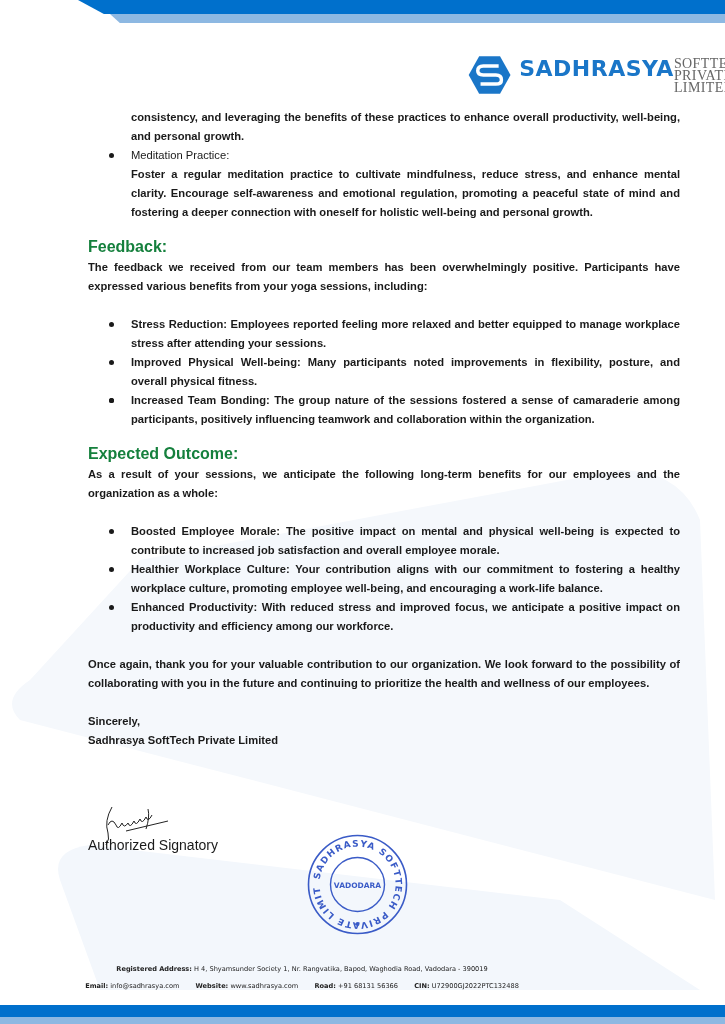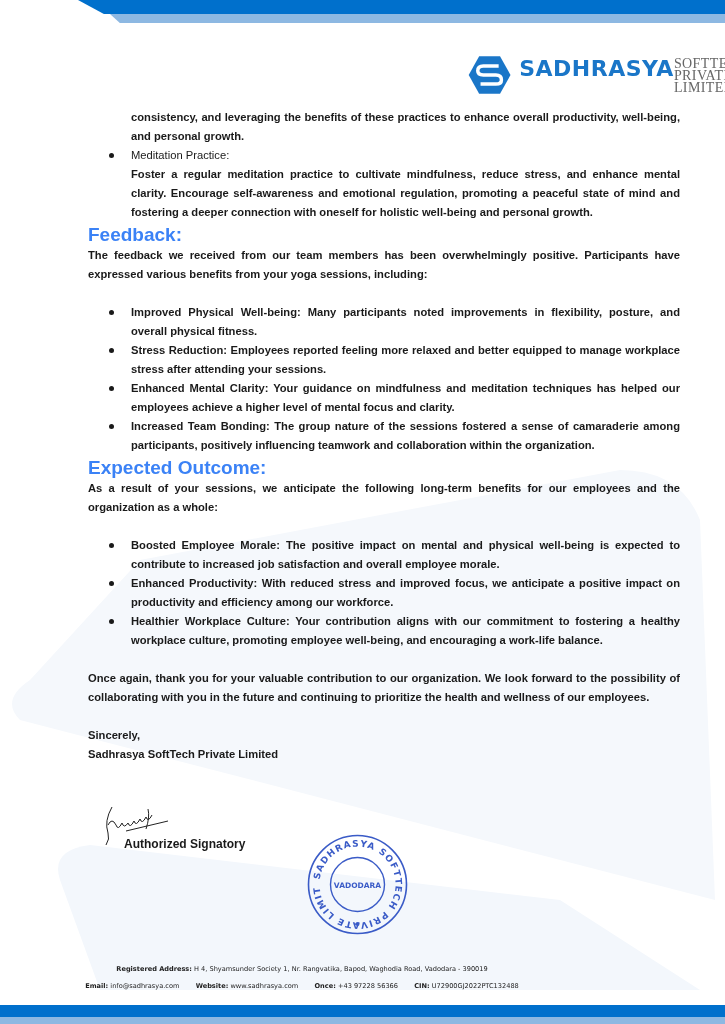--- a/index.html
+++ b/index.html
@@ -19,27 +19,27 @@
     .logo-text { margin-left: 8px; display: flex; flex-direction: row; }
     .logo-name { font-family: "DejaVu Sans", sans-serif; font-weight: bold; font-size: 22px; color: #1a76c8; letter-spacing: 0.5px; line-height: 24px; }
     .logo-sub { font-family: Liberation Serif, serif; font-size: 14px; color: #666; letter-spacing: 0.4px; line-height: 12px; margin-top: 1px; }
 
     .content { position: absolute; top: 108px; left: 88px; width: 592px; z-index: 2;
       font-family: "Liberation Sans", sans-serif; font-size: 11.2px; line-height: 19px; color: #1a1a1a; }
     .justify { text-align: justify; text-align-last: left; font-weight: bold; }
     .cont-text { padding-left: 43px; }
     .bullet { position: relative; padding-left: 43px; }
     .bullet .dot { position: absolute; left: 21px; top: 7px; width: 5px; height: 5px; border-radius: 50%; background: #1a1a1a; }
-    .heading { font-size: 19px; line-height: 22px; color: #3b82f6; margin-top: 2px; }
+    .heading { font-size: 16px; line-height: 22px; color: #15803d; margin-top: 14px; }
     .spacer { height: 19px; }
     .para-gap { height: 19px; }
     .bold { font-weight: bold; }
 
     .signature { position: absolute; top: 803px; left: 98px; width: 72px; height: 42px; z-index: 2; }
-    .sign-label { position: absolute; top: 837px; left: 88px; font-weight: bold; font-size: 12px; z-index: 2; margin-left: 36px; }
+    .sign-label { position: absolute; top: 837px; left: 88px; font-weight: normal; font-size: 14px; z-index: 2; }
 
     .stamp { position: absolute; top: 832px; left: 305px; width: 105px; height: 105px; z-index: 2; }
 
     .footer { position: absolute; top: 961px; left: 0; width: 604px; text-align: center; z-index: 2;
       font-family: "DejaVu Sans", sans-serif; font-size: 6.6px; color: #222; }
     .footer-line { line-height: 17px; white-space: nowrap; }
     .footer-line .fl { font-weight: bold; }
     .footer-line .gap { display: inline-block; width: 12px; }
 
     .bottom-bar-dark { position: absolute; left: 0; right: 0; top: 1005px; height: 12px; background: #0070cc; }
@@ -72,31 +72,31 @@
   <p class="cont-text justify">consistency, and leveraging the benefits of these practices to enhance overall productivity, well-being, and personal growth.</p>
   <div class="bullet">
     <span class="dot"></span>
     <div>Meditation Practice:</div>
     <p class="justify">Foster a regular meditation practice to cultivate mindfulness, reduce stress, and enhance mental clarity. Encourage self-awareness and emotional regulation, promoting a peaceful state of mind and fostering a deeper connection with oneself for holistic well-being and personal growth.</p>
   </div>
 
   <h2 class="heading">Feedback:</h2>
   <p class="justify">The feedback we received from our team members has been overwhelmingly positive. Participants have expressed various benefits from your yoga sessions, including:</p>
   <div class="spacer"></div>
+  <div class="bullet justify"><span class="dot"></span><span>Stress Reduction: Employees reported feeling more relaxed and better equipped to manage workplace stress after attending your sessions.</span></div>
   <div class="bullet justify"><span class="dot"></span><span>Improved Physical Well-being: Many participants noted improvements in flexibility, posture, and overall physical fitness.</span></div>
-  <div class="bullet justify"><span class="dot"></span><span>Stress Reduction: Employees reported feeling more relaxed and better equipped to manage workplace stress after attending your sessions.</span></div>
-  <div class="bullet justify"><span class="dot"></span><span>Enhanced Mental Clarity: Your guidance on mindfulness and meditation techniques has helped our employees achieve a higher level of mental focus and clarity.</span></div>
+  <div class="bullet justify"><span class="dot"></span></div>
   <div class="bullet justify"><span class="dot"></span><span>Increased Team Bonding: The group nature of the sessions fostered a sense of camaraderie among participants, positively influencing teamwork and collaboration within the organization.</span></div>
 
   <h2 class="heading">Expected Outcome:</h2>
   <p class="justify">As a result of your sessions, we anticipate the following long-term benefits for our employees and the organization as a whole:</p>
   <div class="spacer"></div>
   <div class="bullet justify"><span class="dot"></span><span>Boosted Employee Morale: The positive impact on mental and physical well-being is expected to contribute to increased job satisfaction and overall employee morale.</span></div>
+  <div class="bullet justify"><span class="dot"></span><span>Healthier Workplace Culture: Your contribution aligns with our commitment to fostering a healthy workplace culture, promoting employee well-being, and encouraging a work-life balance.</span></div>
   <div class="bullet justify"><span class="dot"></span><span>Enhanced Productivity: With reduced stress and improved focus, we anticipate a positive impact on productivity and efficiency among our workforce.</span></div>
-  <div class="bullet justify"><span class="dot"></span><span>Healthier Workplace Culture: Your contribution aligns with our commitment to fostering a healthy workplace culture, promoting employee well-being, and encouraging a work-life balance.</span></div>
 
   <div class="para-gap"></div>
   <p class="justify">Once again, thank you for your valuable contribution to our organization. We look forward to the possibility of collaborating with you in the future and continuing to prioritize the health and wellness of our employees.</p>
   <div class="para-gap"></div>
   <div class="bold">Sincerely,</div>
   <div class="bold">Sadhrasya SoftTech Private Limited</div>
 </div>
 
 <svg class="signature" viewBox="0 0 72 42">
   <path d="M 14 4 Q 6 18 10 30 Q 12 36 8 42 M 10 22 Q 14 14 18 22 Q 20 28 24 20 Q 26 26 30 20 Q 32 26 36 18 Q 38 24 42 16 Q 44 22 48 14 Q 50 20 54 12 M 50 6 Q 52 14 48 26 M 28 28 L 70 18" stroke="#222" stroke-width="1" fill="none"></path>
@@ -121,22 +121,22 @@
     <span class="fl">Registered Address:</span>
     <span>H 4, Shyamsunder Society 1, Nr. Rangvatika, Bapod, Waghodia Road, Vadodara - 390019</span>
   </div>
   <div class="footer-line">
     <span class="fl">Email:</span>
     <span>info@sadhrasya.com</span>
     <span class="gap"></span>
     <span class="fl">Website:</span>
     <span>www.sadhrasya.com</span>
     <span class="gap"></span>
-    <span class="fl">Once:</span>
-    <span>+43 97228 56366</span>
+    <span class="fl">Road:</span>
+    <span>+91 68131 56366</span>
     <span class="gap"></span>
     <span class="fl">CIN:</span>
     <span>U72900GJ2022PTC132488</span>
   </div>
 </div>
 
 <div class="bottom-bar-dark"></div>
 <div class="bottom-bar-light"></div>
 
 </body></html>

